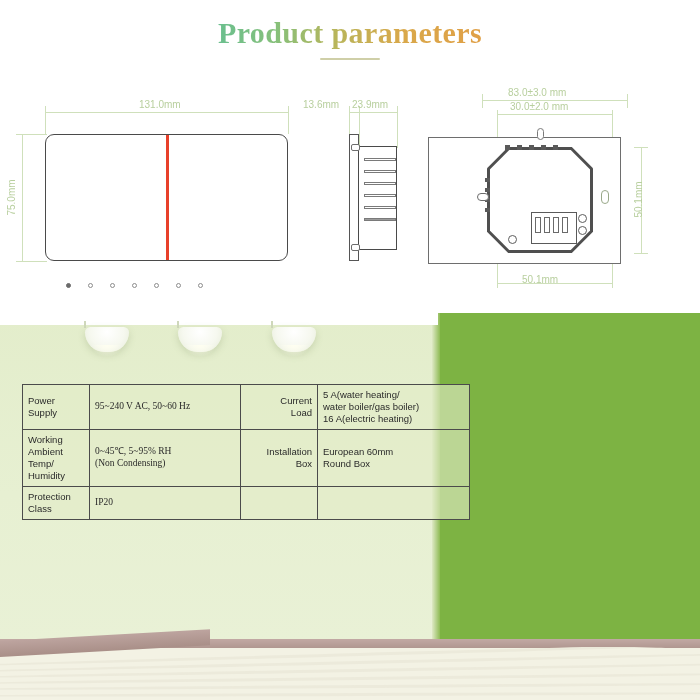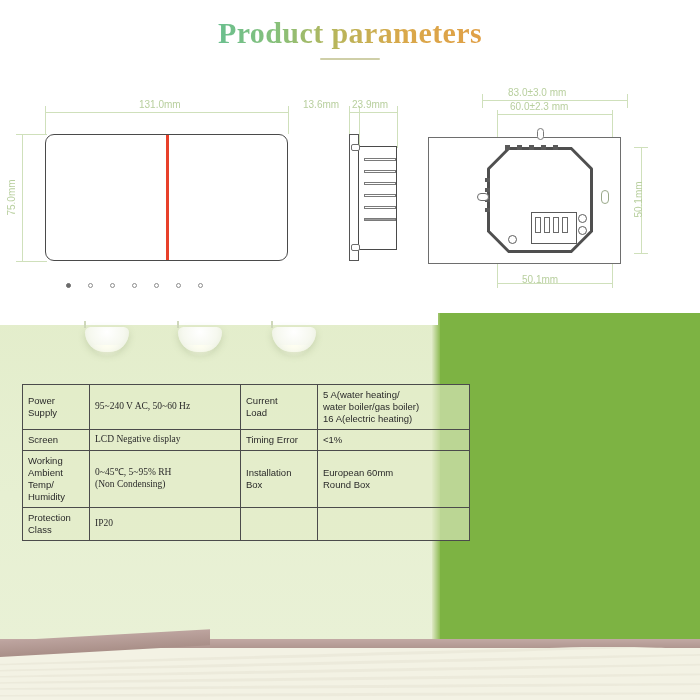--- a/index.html
+++ b/index.html
@@ -121,21 +121,21 @@
   }
   .spec-table td{
     border:1.2px solid #4b4b4b;
     padding:4px 5px;
     vertical-align:middle;
     line-height:1.26;
     word-wrap:break-word;
   }
   .c-label{width:56px;}
   .c-value{width:140px;font-family:Liberation Serif, serif;}
-  .c-label2{width:66px;}
+  .c-label2{width:66px;text-align:right;}
   .c-value2{width:141px;}
   .nowrapish{white-space:pre-line;}
 </style>
 </head>
 <body>
 
 <div class="page">
 
   <div class="title-wrap">
     <div class="title">Product parameters</div>
@@ -220,21 +220,21 @@
     <div class="side-fin" style="top:140px;background:#9b9b9b;"></div>
 
     <div class="dimline h" style="left:482px;top:22px;width:145px;"></div>
     <div class="tick" style="left:482px;top:16px;height:14px;"></div>
     <div class="tick" style="left:627px;top:16px;height:14px;"></div>
     <div class="dimtext" style="left:508px;top:9px;">83.0±3.0 mm</div>
 
     <div class="dimline h" style="left:497px;top:36px;width:115px;"></div>
     <div class="tick" style="left:497px;top:32px;height:28px;"></div>
     <div class="tick" style="left:612px;top:32px;height:28px;"></div>
-    <div class="dimtext" style="left:510px;top:23px;">60.0±2.3 mm</div>
+    <div class="dimtext" style="left:510px;top:23px;">30.0±2.0 mm</div>
 
     <div class="dimline v" style="left:641px;top:69px;height:106px;"></div>
     <div class="dimline h" style="left:634px;top:69px;width:14px;"></div>
     <div class="dimline h" style="left:634px;top:175px;width:14px;"></div>
     <div class="dimtext" style="left:620px;top:116px;transform:rotate(-90deg);transform-origin:center;">50.1mm</div>
 
     <div class="dimline h" style="left:497px;top:205px;width:115px;"></div>
     <div class="tick" style="left:497px;top:186px;height:24px;"></div>
     <div class="tick" style="left:612px;top:186px;height:24px;"></div>
     <div class="dimtext" style="left:522px;top:196px;">50.1mm</div>
@@ -308,26 +308,20 @@
     <tbody>
       <tr>
         <td class="c-label nowrapish">Power
 Supply</td>
         <td class="c-value nowrapish">95~240 V AC,  50~60 Hz</td>
         <td class="c-label2 nowrapish">Current
 Load</td>
         <td class="c-value2 nowrapish">5 A(water heating/
 water boiler/gas boiler)
 16 A(electric heating)</td>
-      </tr>
-      <tr>
-        <td class="c-label nowrapish">Screen</td>
-        <td class="c-value nowrapish">LCD Negative display</td>
-        <td class="c-label2 nowrapish">Timing Error</td>
-        <td class="c-value2 nowrapish">&lt;1%</td>
       </tr>
       <tr>
         <td class="c-label nowrapish">Working
 Ambient
 Temp/
 Humidity</td>
         <td class="c-value nowrapish">0~45℃,  5~95% RH
 (Non Condensing)</td>
         <td class="c-label2 nowrapish">Installation
 Box</td>

